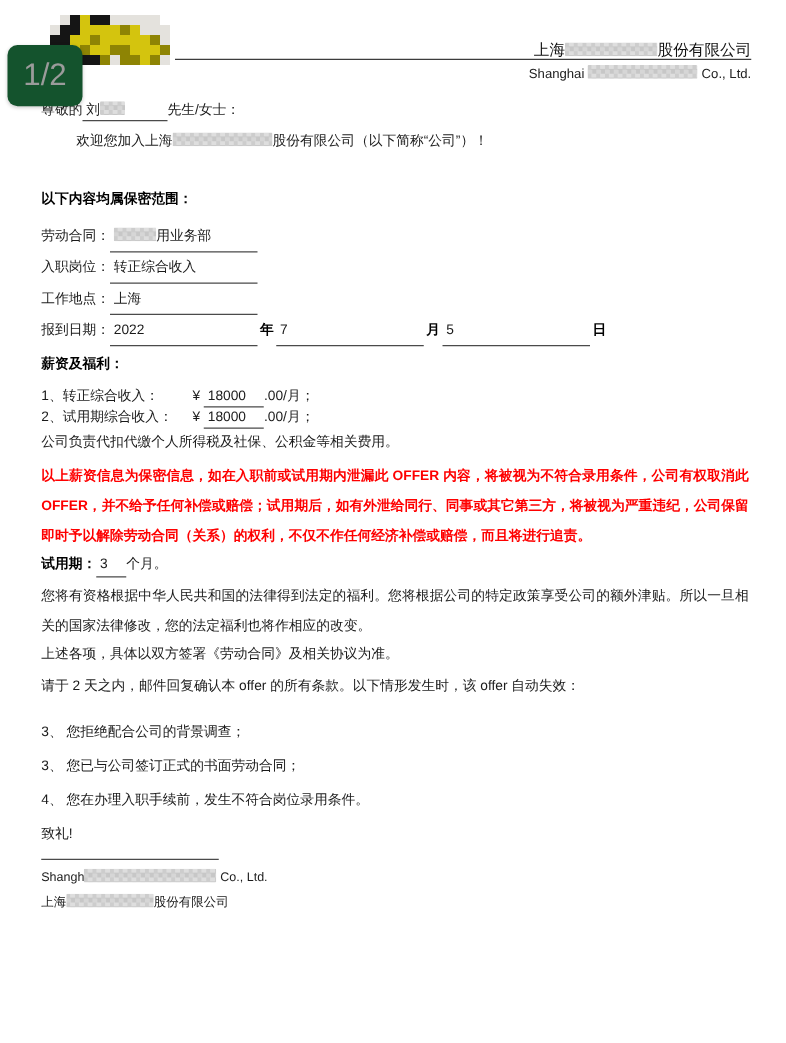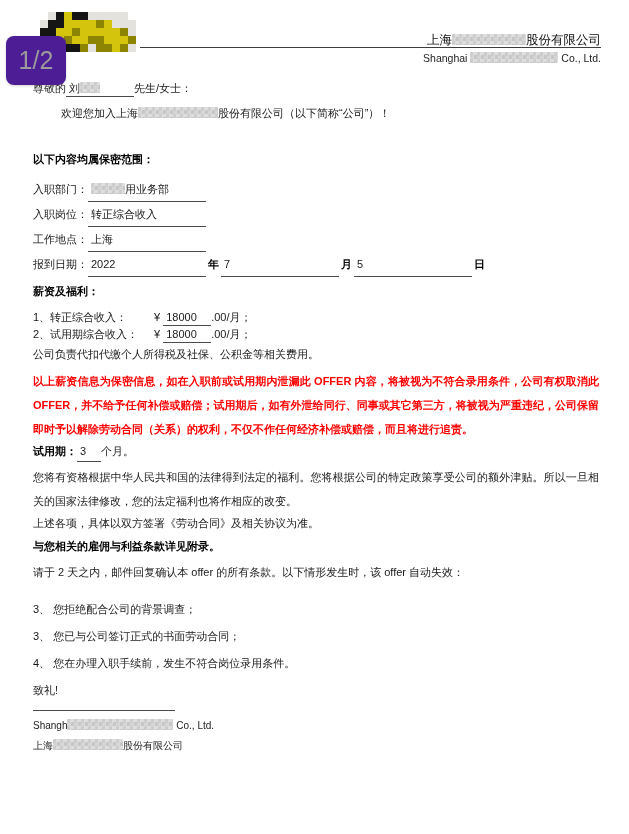--- a/index.html
+++ b/index.html
@@ -6,21 +6,21 @@
   .page{
     position:relative;width:629px;height:834px;background:#ffffff;
     font-family:"Liberation Sans","DejaVu Sans",sans-serif;
     font-size:11px;color:#1a1a1a;overflow:hidden;
   }
   
   .header{position:absolute;top:0;left:0;width:629px;height:76px;}
   .logo{position:absolute;left:40px;top:12px;display:grid;grid-template-columns:repeat(12,8px);grid-auto-rows:8px;z-index:2;}
   .logo div{width:8px;height:8px;}
   .badge{
-    position:absolute;left:6px;top:36px;width:60px;height:49px;background:#4c1d95;
+    position:absolute;left:6px;top:36px;width:60px;height:49px;background:#14532d;
     border-radius:8px;box-shadow:0 1px 3px rgba(0,0,0,.18);
     display:flex;align-items:center;justify-content:center;
     color:#9b9b9b;font-size:25px;z-index:6;
   }
   .hr-rule{position:absolute;left:140px;right:28px;top:47px;height:1px;background:#3c3c3c;}
   .company-cn{position:absolute;right:28px;top:32px;font-size:12.5px;color:#111;white-space:nowrap;}
   .company-en{position:absolute;right:28px;top:52px;font-size:10.5px;color:#222;white-space:nowrap;}
   
   .content{position:absolute;left:33px;right:30px;top:76px;}
   .content p{margin:0;line-height:16px;}
@@ -149,21 +149,21 @@
     </p>
 
     <p class="intro">
       <span>欢迎您加入上海</span><span class="redact" style="width:80px"></span><span>股份有限公司（以下简称“公司”）！</span>
     </p>
 
     <p class="h-bold heading-conf">以下内容均属保密范围：</p>
 
     <div class="fields">
       <div class="field">
-        <span>入职部门：</span><span class="blank"><span class="redact" style="width:34px"></span><span>用业务部</span></span>
+        <span>劳动合同：</span><span class="blank"><span class="redact" style="width:34px"></span><span>用业务部</span></span>
       </div>
       <div class="field">
         <span>入职岗位：</span><span class="blank"><span>转正综合收入</span></span>
       </div>
       <div class="field">
         <span>工作地点：</span><span class="blank"><span>上海</span></span>
       </div>
       <div class="field">
         <span>报到日期：</span><span class="blank date-blank-y"><span>2022</span></span><span class="unit">年</span><span class="blank date-blank-md"><span>7</span></span><span class="unit">月</span><span class="blank date-blank-md"><span>5</span></span><span class="unit">日</span>
       </div>
@@ -183,21 +183,20 @@
     <p class="tax-note">公司负责代扣代缴个人所得税及社保、公积金等相关费用。</p>
 
     <p class="warning" id="warning-text" style="color: rgb(254, 0, 0);">以上薪资信息为保密信息，如在入职前或试用期内泄漏此 OFFER 内容，将被视为不符合录用条件，公司有权取消此 OFFER，并不给予任何补偿或赔偿；试用期后，如有外泄给同行、同事或其它第三方，将被视为严重违纪，公司保留即时予以解除劳动合同（关系）的权利，不仅不作任何经济补偿或赔偿，而且将进行追责。</p>
 
     <p class="probation">
       <span class="h-bold">试用期：</span><span class="blank"><span>3</span></span><span>个月。</span>
     </p>
 
     <p class="legal">您将有资格根据中华人民共和国的法律得到法定的福利。您将根据公司的特定政策享受公司的额外津贴。所以一旦相关的国家法律修改，您的法定福利也将作相应的改变。</p>
     <p class="contract">上述各项，具体以双方签署《劳动合同》及相关协议为准。</p>
-    <p class="appendix">与您相关的雇佣与利益条款详见附录。</p>
 
     <p class="reply-intro">请于 2 天之内，邮件回复确认本 offer 的所有条款。以下情形发生时，该 offer 自动失效：</p>
 
     <div class="conds">
       <p class="cond">3、 您拒绝配合公司的背景调查；</p>
       <p class="cond">3、 您已与公司签订正式的书面劳动合同；</p>
       <p class="cond">4、 您在办理入职手续前，发生不符合岗位录用条件。</p>
     </div>
 
 

